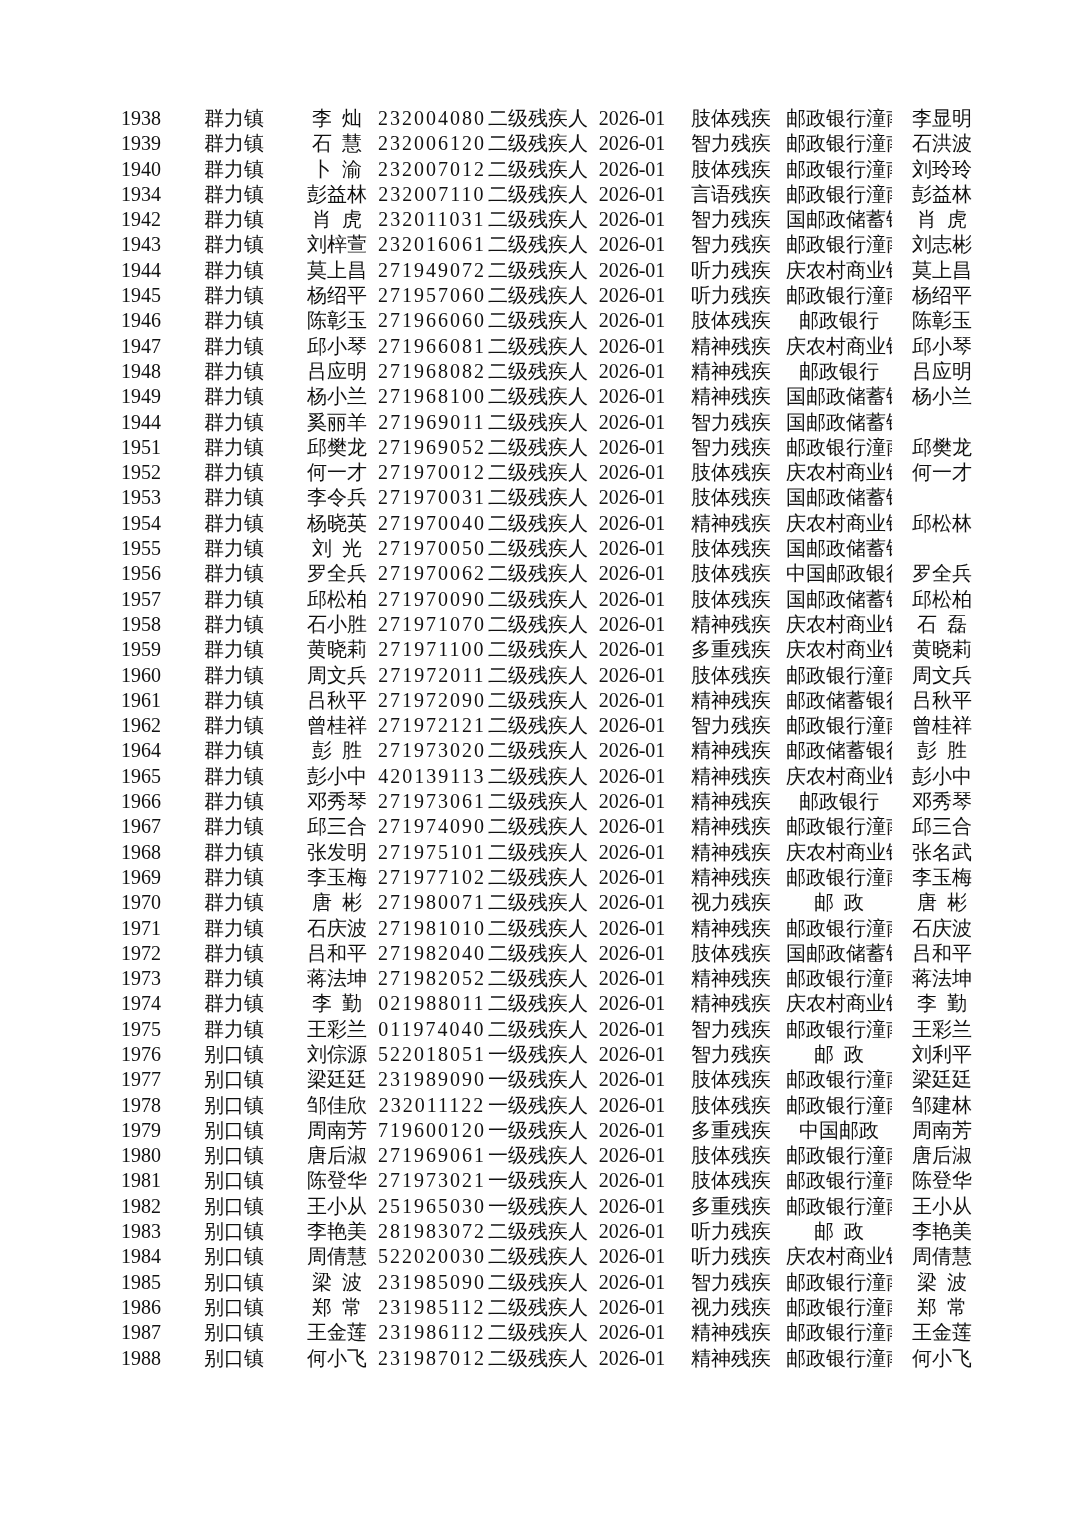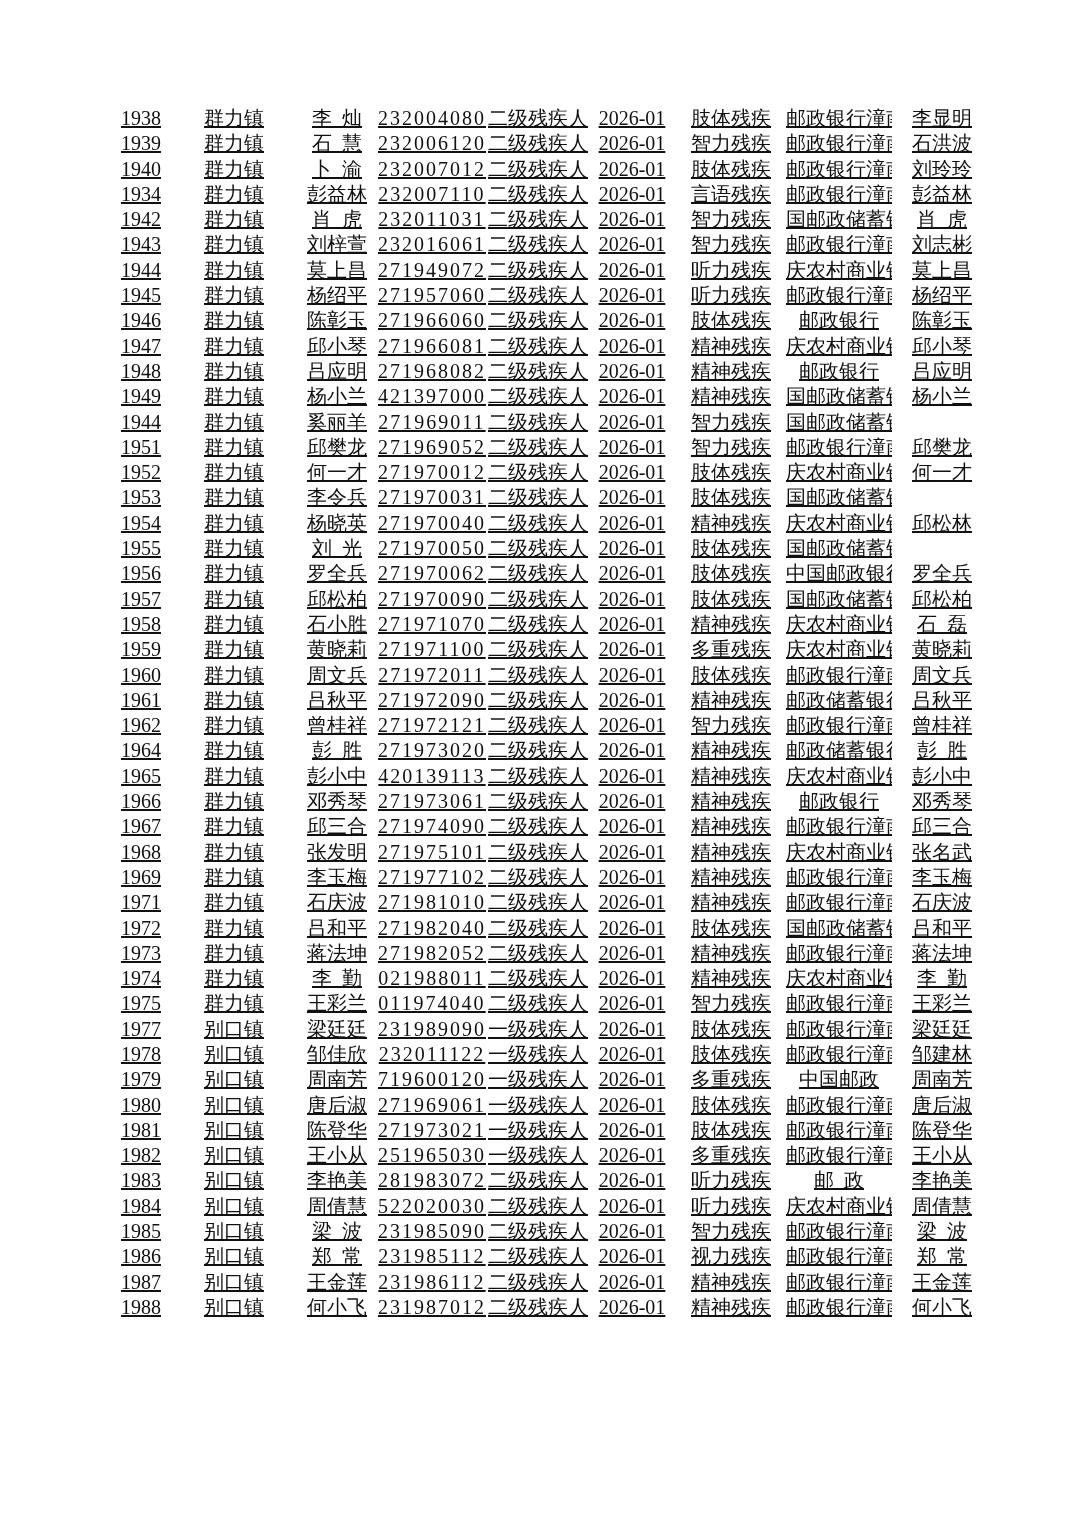--- a/index.html
+++ b/index.html
@@ -8,21 +8,21 @@
     background:#ffffff;
     font-family:"Liberation Serif","DejaVu Serif",serif;
     color:#111111;
     position:relative;
     overflow:hidden;
   }
   .page{position:absolute;left:0;top:0;width:1075px;height:1519px;background:#ffffff;}
   table.roster{
     position:absolute;left:112px;top:106px;
     width:880px;
-    border-collapse:collapse;table-layout:fixed;text-decoration:underline;
+    border-collapse:collapse;table-layout:fixed;
   }
   table.roster td{
     height:25.3px;
     padding:0;
     font-size:20px;
     line-height:25.3px;
     white-space:nowrap;
     overflow:hidden;
     text-align:center;
     vertical-align:middle;
@@ -175,21 +175,21 @@
           <td class="c-level">二级残疾人</td>
           <td class="c-date">2026-01</td>
           <td class="c-type">精神残疾</td>
           <td class="c-bank">邮政银行</td>
           <td class="c-payee">吕应明</td>
         </tr>
         <tr>
           <td class="c-serial">1949</td>
           <td class="c-town">群力镇</td>
           <td class="c-name">杨小兰</td>
-          <td class="c-id">421397000</td>
+          <td class="c-id">271968100</td>
           <td class="c-level">二级残疾人</td>
           <td class="c-date">2026-01</td>
           <td class="c-type">精神残疾</td>
           <td class="c-bank">国邮政储蓄银</td>
           <td class="c-payee">杨小兰</td>
         </tr>
         <tr>
           <td class="c-serial">1944</td>
           <td class="c-town">群力镇</td>
           <td class="c-name">奚丽羊</td>
@@ -392,20 +392,31 @@
           <td class="c-town">群力镇</td>
           <td class="c-name">李玉梅</td>
           <td class="c-id">271977102</td>
           <td class="c-level">二级残疾人</td>
           <td class="c-date">2026-01</td>
           <td class="c-type">精神残疾</td>
           <td class="c-bank">邮政银行潼南</td>
           <td class="c-payee">李玉梅</td>
         </tr>
         <tr>
+          <td class="c-serial">1970</td>
+          <td class="c-town">群力镇</td>
+          <td class="c-name">唐 彬</td>
+          <td class="c-id">271980071</td>
+          <td class="c-level">二级残疾人</td>
+          <td class="c-date">2026-01</td>
+          <td class="c-type">视力残疾</td>
+          <td class="c-bank">邮 政</td>
+          <td class="c-payee">唐 彬</td>
+        </tr>
+        <tr>
           <td class="c-serial">1971</td>
           <td class="c-town">群力镇</td>
           <td class="c-name">石庆波</td>
           <td class="c-id">271981010</td>
           <td class="c-level">二级残疾人</td>
           <td class="c-date">2026-01</td>
           <td class="c-type">精神残疾</td>
           <td class="c-bank">邮政银行潼南</td>
           <td class="c-payee">石庆波</td>
         </tr>
@@ -445,20 +456,31 @@
         <tr>
           <td class="c-serial">1975</td>
           <td class="c-town">群力镇</td>
           <td class="c-name">王彩兰</td>
           <td class="c-id">011974040</td>
           <td class="c-level">二级残疾人</td>
           <td class="c-date">2026-01</td>
           <td class="c-type">智力残疾</td>
           <td class="c-bank">邮政银行潼南</td>
           <td class="c-payee">王彩兰</td>
+        </tr>
+        <tr>
+          <td class="c-serial">1976</td>
+          <td class="c-town">别口镇</td>
+          <td class="c-name">刘倧源</td>
+          <td class="c-id">522018051</td>
+          <td class="c-level">一级残疾人</td>
+          <td class="c-date">2026-01</td>
+          <td class="c-type">智力残疾</td>
+          <td class="c-bank">邮 政</td>
+          <td class="c-payee">刘利平</td>
         </tr>
         <tr>
           <td class="c-serial">1977</td>
           <td class="c-town">别口镇</td>
           <td class="c-name">梁廷廷</td>
           <td class="c-id">231989090</td>
           <td class="c-level">一级残疾人</td>
           <td class="c-date">2026-01</td>
           <td class="c-type">肢体残疾</td>
           <td class="c-bank">邮政银行潼南</td>

